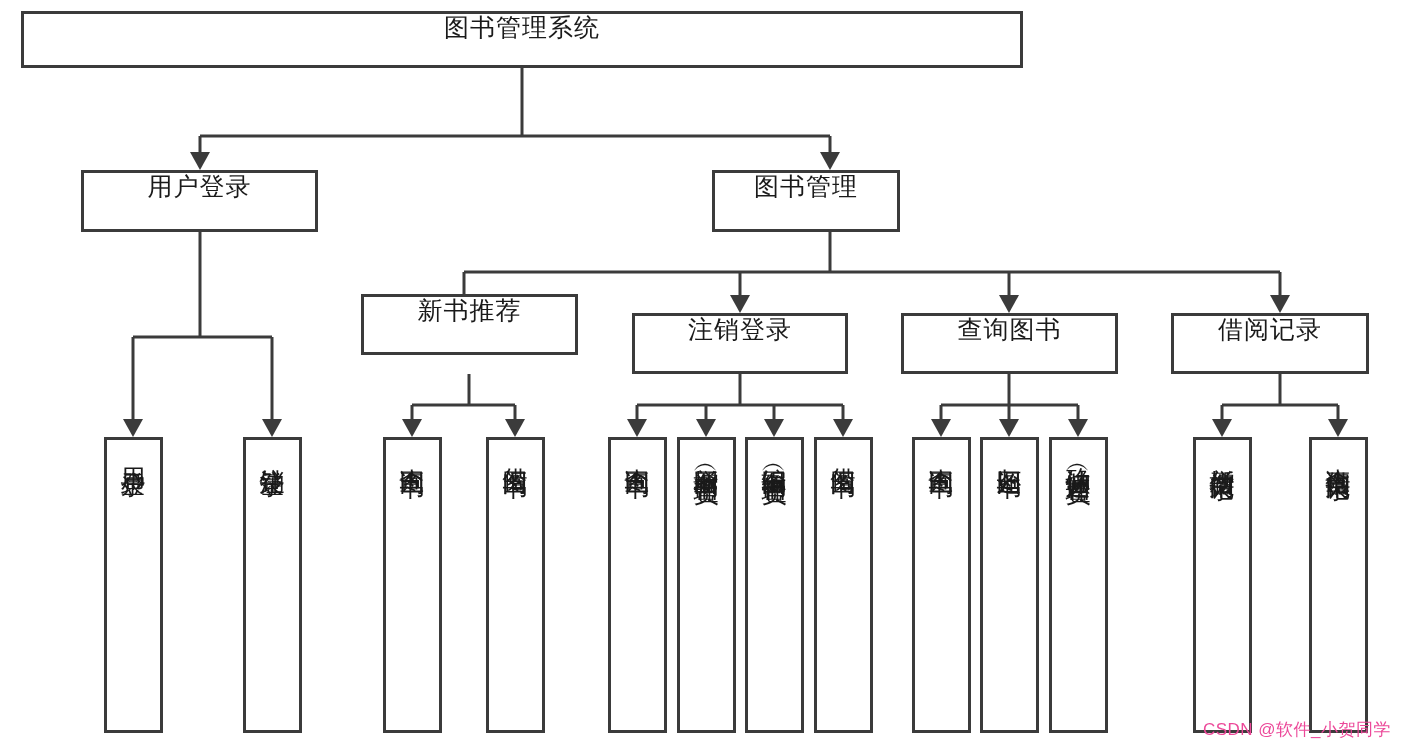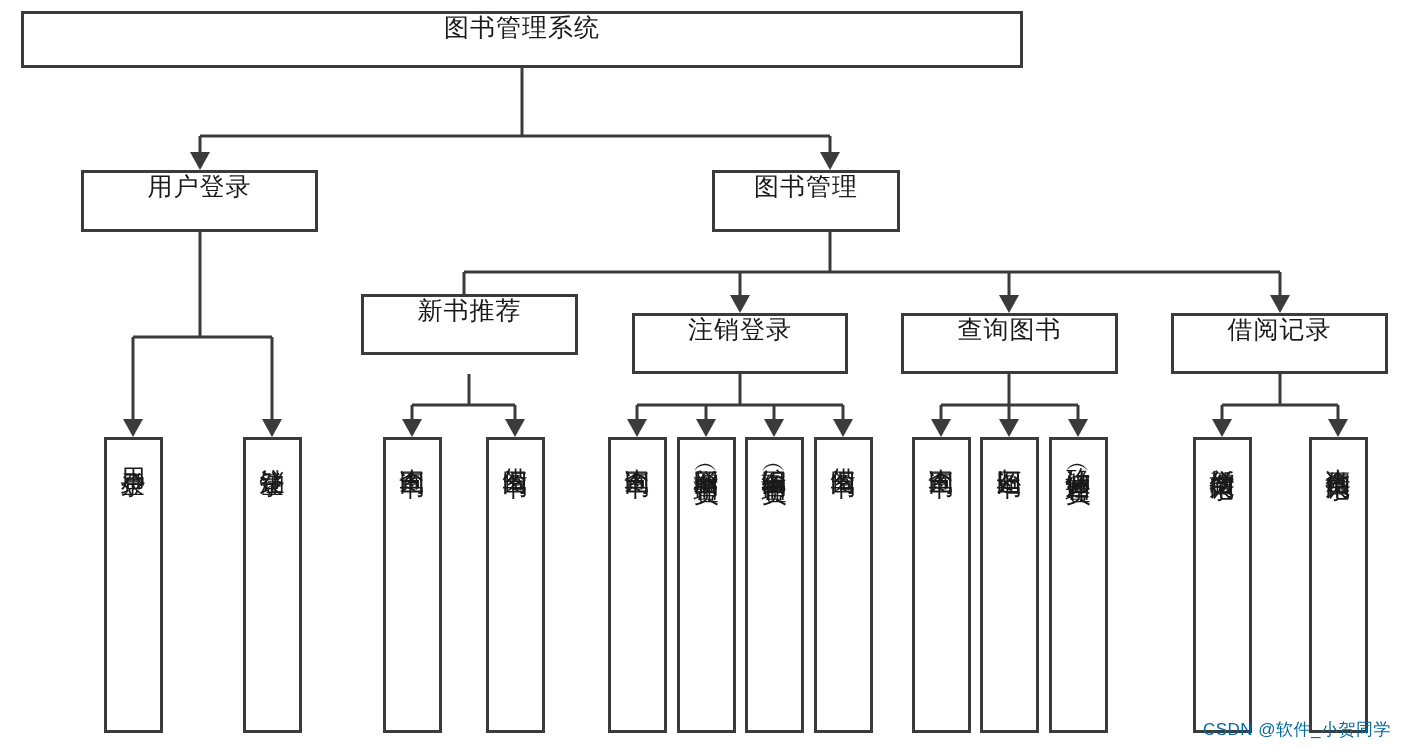--- a/index.html
+++ b/index.html
@@ -64,21 +64,21 @@
   }
   svg#wires polygon.arrowhead {
     fill: #3b3b3b;
     stroke: none;
   }
   .watermark {
     position: absolute;
     right: 14px;
     bottom: 6px;
     font-size: 17px;
-    color: #0369a1;
+    color: #ec4899;
     letter-spacing: 0.5px;
     white-space: nowrap;
   }
 </style>
 </head>
 <body>
 
 <div id="canvas">
 
   <svg id="wires" viewBox="0 0 1405 747">
@@ -156,21 +156,21 @@
 
   <div class="node node-h" style="left:361px; top:294px; width:217px; height:61px;">
     <span class="label">新书推荐</span>
   </div>
   <div class="node node-h" style="left:632px; top:313px; width:216px; height:61px;">
     <span class="label">注销登录</span>
   </div>
   <div class="node node-h" style="left:901px; top:313px; width:217px; height:61px;">
     <span class="label">查询图书</span>
   </div>
-  <div class="node node-h" style="left:1171px; top:313px; width:217px; height:61px;">
+  <div class="node node-h" style="left:1171px; top:313px; width:198px; height:61px;">
     <span class="label">借阅记录</span>
   </div>
 
   <div class="node node-v" style="left:104px; top:437px; width:59px; height:296px;">
     <span class="label">用户登录</span>
   </div>
   <div class="node node-v" style="left:243px; top:437px; width:59px; height:296px;">
     <span class="label">注销登录</span>
   </div>
 

